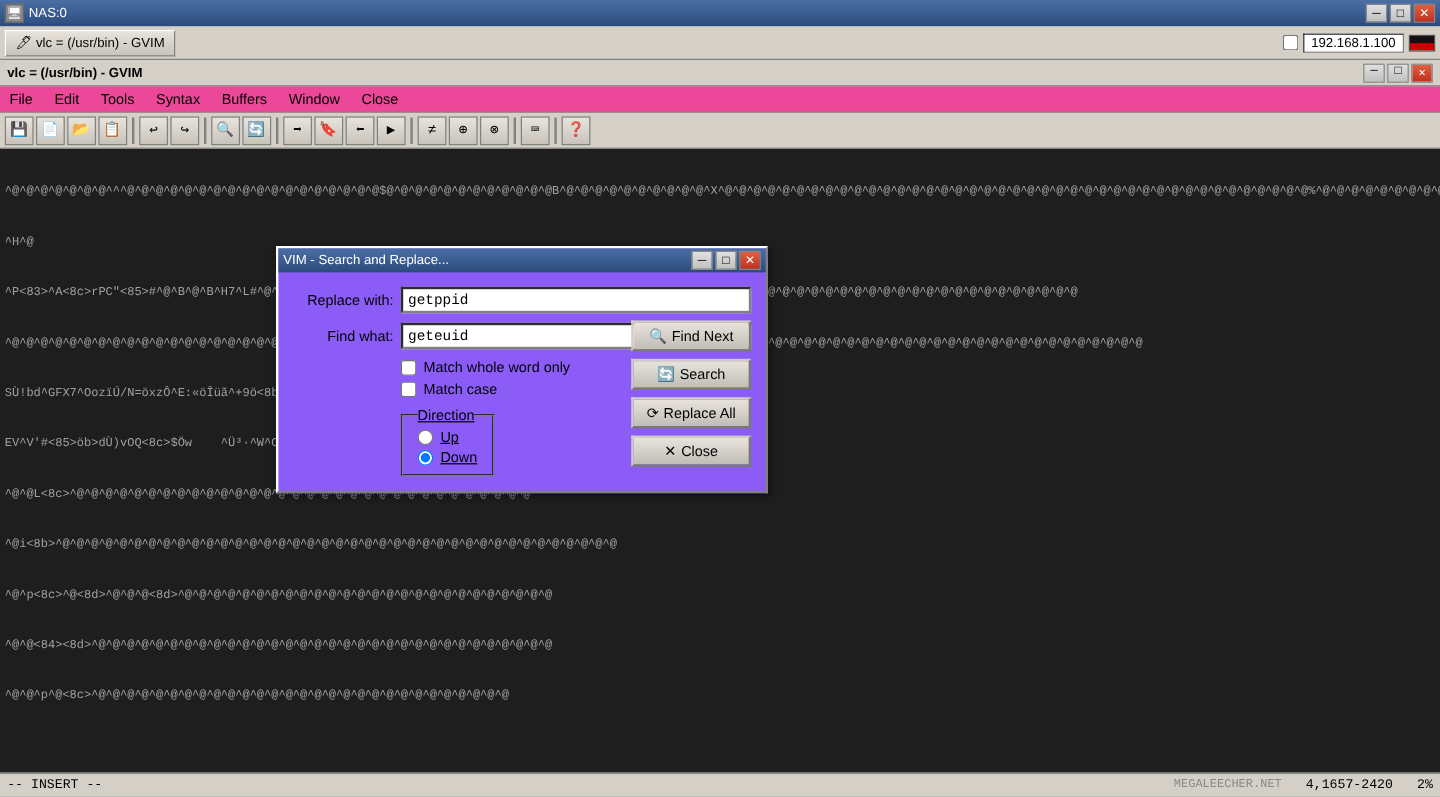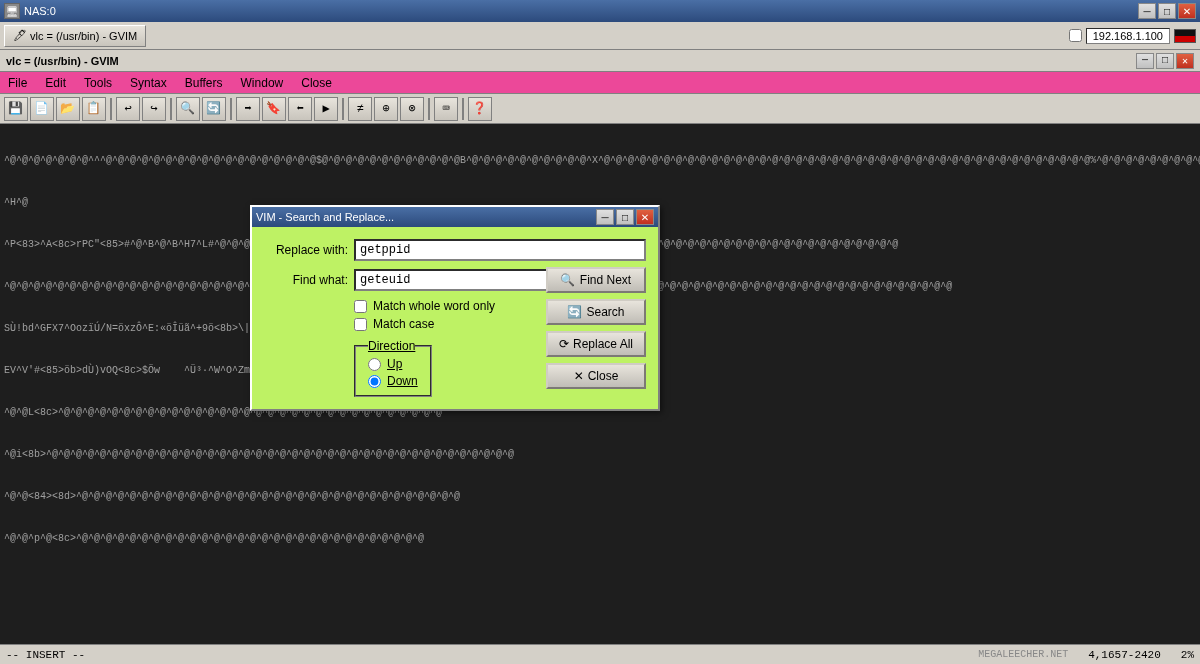--- a/index.html
+++ b/index.html
@@ -208,26 +208,25 @@
     .modal-overlay {
       position: absolute;
       top: 0; left: 0; right: 0; bottom: 0;
       z-index: 100;
     }
     .modal-dialog {
       position: absolute;
       top: 205px;
       left: 230px;
       width: 410px;
-      background: #bef264;
+      background: #8b5cf6;
       border: 2px solid #808080;
       border-top-color: #ffffff;
       border-left-color: #ffffff;
       box-shadow: 2px 2px 6px rgba(0,0,0,0.5);
-      margin-left: 20px;
     }
     .modal-title-bar {
       background: linear-gradient(to bottom, #4a6fa5, #2c4a7c);
       height: 20px;
       display: flex;
       align-items: center;
       justify-content: space-between;
       padding: 0 4px;
       color: white;
       font-size: 11px;
@@ -380,20 +379,21 @@
   <div class="editor-wrapper">
     <div class="editor-area" style="height:100%;position:relative;">
       <div style="color:#a0a0a0;font-size:10px;">^@^@^@^@^@^@^@^^^@^@^@^@^@^@^@^@^@^@^@^@^@^@^@^@^@^@$@^@^@^@^@^@^@^@^@^@^@^@B^@^@^@^@^@^@^@^@^@^@^X^@^@^@^@^@^@^@^@^@^@^@^@^@^@^@^@^@^@^@^@^@^@^@^@^@^@^@^@^@^@^@^@^@^@^@^@^@^@^@^@^@%^@^@^@^@^@^@^@^@^@^@</div>
       <div style="color:#a0a0a0;font-size:10px;">^H^@</div>
       <div style="color:#a0a0a0;font-size:10px;">^P&lt;83&gt;^A&lt;8c&gt;rPC"&lt;85&gt;#^@^B^@^B^H7^L#^@^@^@^@^@^@^@^@^@^@^@^@^@^D^@^@^@^@^@^@^@^@^@^@^@^@^@^@^@^@^@^@^@^@^@^@^@^@^@^@^@^@^@^@^@^@^@^@^@^@^@^@^@^@^@^@^@</div>
       <div style="color:#a0a0a0;font-size:10px;">^@^@^@^@^@^@^@^@^@^@^@^@^@^@^@^@^@^@^@^@^@^@^@^@^@^@^@^@^@^@^@^@^@^@^@^@^@^@^@^@^@^@^@^@^@^@^@^@^@^@^@^@^@^@^@^@^@^@^@^@^@^@^@^@^@^@^@^@^@^@^@^@^@^@^@^@^@^@^@</div>
       <div style="color:#a0a0a0;font-size:10px;">SÙ!bd^GFX7^OozïÚ/N=öxzÔ^E:«öÎüã^+9ö&lt;8b&gt;\|î^@^`Oi&lt;92&gt;sôQi^`ãi</div>
       <div style="color:#a0a0a0;font-size:10px;">EV^V'#&lt;85&gt;öb&gt;dÙ)vOQ&lt;8c&gt;$Öw &nbsp;&nbsp; ^Ü³·^W^O^Zmä^Xug°Vã^+x}gY/åVpEv&lt;81&gt;áDw¨k ^WëVb^@^@^@^@^@</div>
       <div style="color:#a0a0a0;font-size:10px;">^@^@L&lt;8c&gt;^@^@^@^@^@^@^@^@^@^@^@^@^@^@^@^@^@^@^@^@^@^@^@^@^@^@^@^@^@^@^@^@</div>
       <div style="color:#a0a0a0;font-size:10px;">^@i&lt;8b&gt;^@^@^@^@^@^@^@^@^@^@^@^@^@^@^@^@^@^@^@^@^@^@^@^@^@^@^@^@^@^@^@^@^@^@^@^@^@^@^@</div>
+      <div style="color:#a0a0a0;font-size:10px;">^@^p&lt;8c&gt;^@&lt;8d&gt;^@^@^@&lt;8d&gt;^@^@^@^@^@^@^@^@^@^@^@^@^@^@^@^@^@^@^@^@^@^@^@^@^@^@</div>
       <div style="color:#a0a0a0;font-size:10px;">^@^@&lt;84&gt;&lt;8d&gt;^@^@^@^@^@^@^@^@^@^@^@^@^@^@^@^@^@^@^@^@^@^@^@^@^@^@^@^@^@^@^@^@</div>
       <div style="color:#a0a0a0;font-size:10px;">^@^@^p^@&lt;8c&gt;^@^@^@^@^@^@^@^@^@^@^@^@^@^@^@^@^@^@^@^@^@^@^@^@^@^@^@^@^@</div>
       
       
       
       
       
       
       
       

